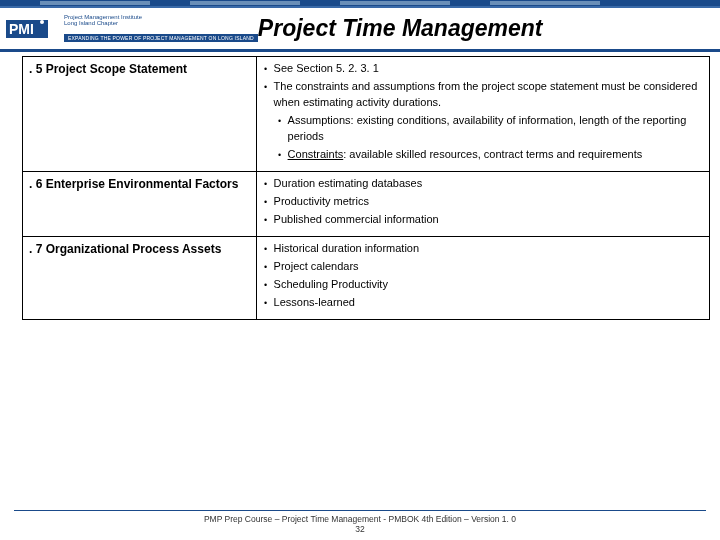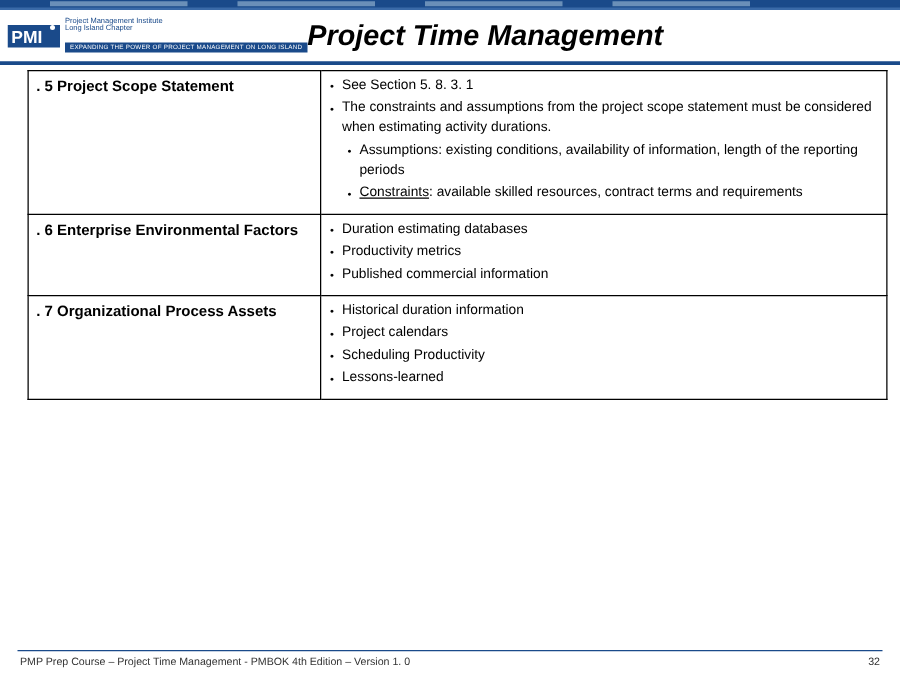--- a/index.html
+++ b/index.html
@@ -5,40 +5,40 @@
   * { box-sizing: border-box; margin: 0; padding: 0; }
   html, body { width: 720px; height: 540px; font-family: Arial, Helvetica, sans-serif; background: #fff; color: #000; }
   .slide { width: 720px; height: 540px; position: relative; display: flex; flex-direction: column; }
   .topbar { height: 8px; background: #1a4a8a; border-bottom: 2px solid #3a6aa8; position: relative; }
   .topbar .seg { position: absolute; top: 1px; height: 4px; background: #6a8fb8; }
   .topbar .s1 { left: 40px; width: 110px; }
   .topbar .s2 { left: 190px; width: 110px; }
   .topbar .s3 { left: 340px; width: 110px; }
   .topbar .s4 { left: 490px; width: 110px; }
   .header { display: flex; align-items: center; height: 44px; border-bottom: 3px solid #1a4a8a; padding: 0 8px 0 6px; }
-  .logo { display: flex; align-items: center; gap: 4px; }
+  .logo { display: flex; align-items: center; gap: 16px; }
   .logo-mark { width: 42px; height: 30px; display: flex; align-items: center; justify-content: center; }
   .logo-text { line-height: 1; }
   .logo-text .l1 { font-size: 6px; color: #1a4a8a; display: block; }
   .logo-text .l2 { font-size: 6px; color: #1a4a8a; display: block; }
   .logo-strip { font-size: 5px; background: #1a4a8a; color: #fff; padding: 1px 4px; letter-spacing: 0.2px; margin-top: 2px; display: inline-block; }
   .title { flex: 1; text-align: left; font-weight: bold; font-style: italic; font-size: 23px; padding-right: 10px; font-family: Verdana, Arial, sans-serif; }
   .section { text-align: center; margin-top: 6px; }
   .section .h1 { font-weight: bold; font-size: 18px; font-family: Arial, sans-serif; }
   .section .h2 { font-weight: bold; font-size: 18px; color: #1a3a7a; text-decoration: underline; font-family: Arial, sans-serif; }
   .tablewrap { padding: 4px 10px 0 22px; }
   table { border-collapse: collapse; width: 100%; table-layout: fixed; }
   td { border: 1px solid #000; vertical-align: top; padding: 4px 6px 6px 6px; font-size: 11px; line-height: 1.45; }
   td.left { width: 34%; font-weight: bold; font-family: Arial, sans-serif; font-size: 12px; }
   td.right { width: 66%; font-family: Arial, sans-serif; }
   .bullet { display: flex; gap: 5px; margin-bottom: 2px; }
   .bullet .dot { flex: 0 0 auto; width: 6px; text-align: center; font-size: 9px; line-height: 16px; }
   .bullet .txt { flex: 1; }
   .indent { margin-left: 14px; }
-  .footer { position: absolute; bottom: 2px; left: 0; right: 0; display: flex; justify-content: space-between; align-items: center; padding: 0 16px 4px 16px; font-size: 8.5px; color: #333; }
+  .footer { position: absolute; bottom: 2px; left: 0; right: 0; display: flex; justify-content: space-between; align-items: center; padding: 0 16px 4px 16px; font-size: 8.5px; color: #333; flex-direction: column; }
   .footer .line { position: absolute; top: -4px; left: 14px; right: 14px; height: 1px; background: #1a4a8a; }
 </style>
 </head>
 <body>
 
 <div class="slide">
 
   <div class="topbar">
     <div class="seg s1"></div>
       <div class="seg s2"></div>
@@ -68,21 +68,21 @@
 
 
   <div class="tablewrap">
     <table>
       <tbody id="tbody">
           <tr>
             <td class="left">. 5  Project Scope Statement</td>
             <td class="right">
               <div class="bullet">
                 <span class="dot">•</span>
-                <span class="txt">See Section 5. 8. 3. 1</span>
+                <span class="txt">See Section 5. 2. 3. 1</span>
               </div>
               <div class="bullet">
                 <span class="dot">•</span>
                 <span class="txt">The constraints and assumptions from the project scope statement must be considered when estimating activity durations.</span>
               </div>
               <div class="bullet indent">
                 <span class="dot">•</span>
                 <span class="txt"><span style="">Assumptions</span><span>: existing conditions, availability of information, length of the reporting periods</span></span>
               </div>
               <div class="bullet indent">

